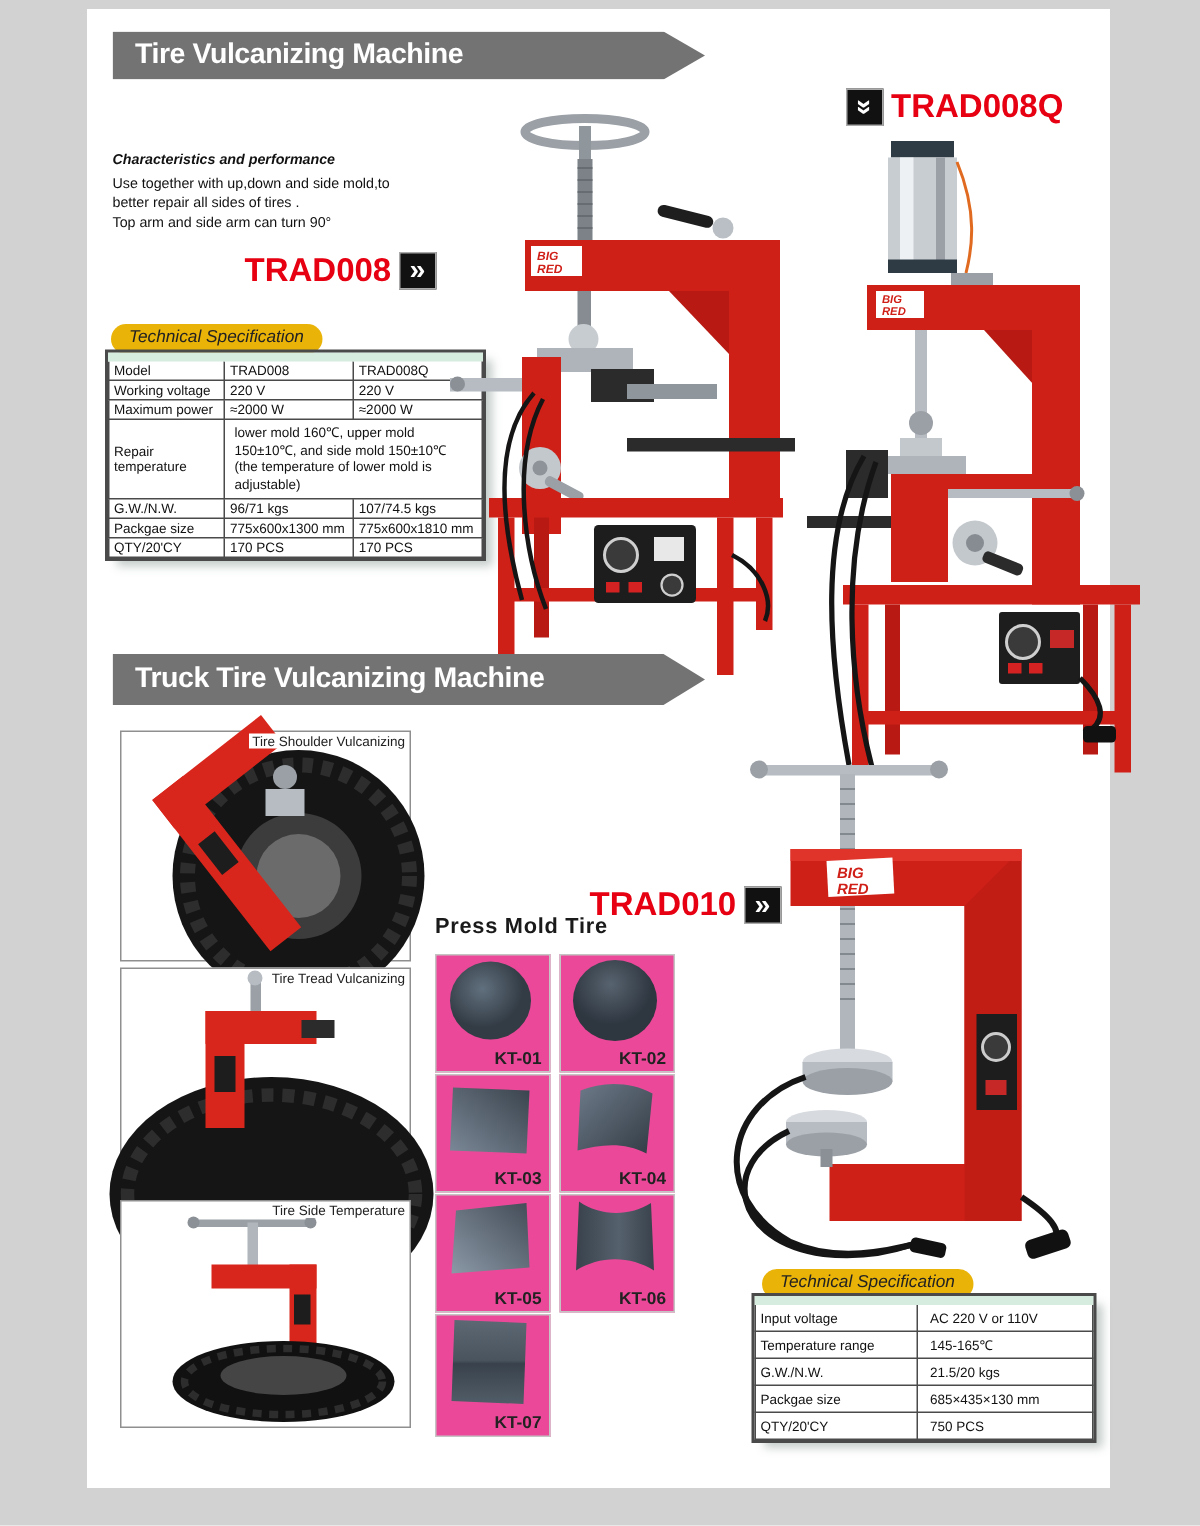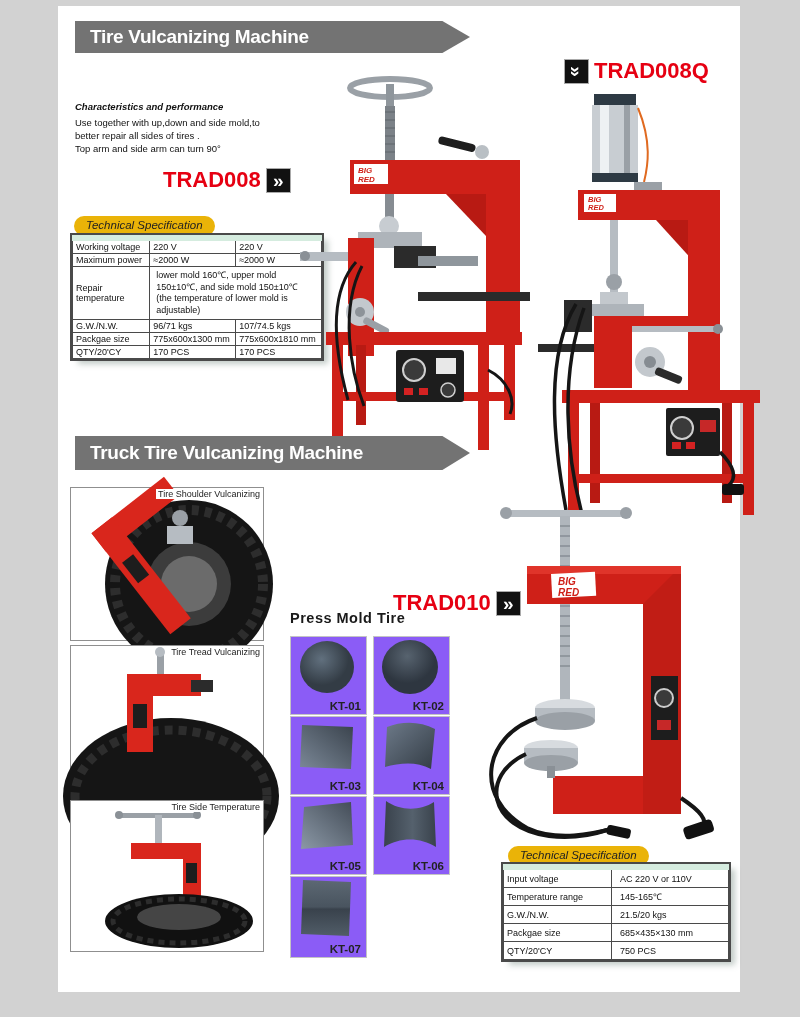--- a/index.html
+++ b/index.html
@@ -52,30 +52,30 @@
   table.spec1 td.c1{width:76px;}
   table.spec1 td.c2{width:84px;}
   table.spec1 td.c3{width:84px;}
   table.spec1 td.span2{padding:3px 6px;line-height:11.5px;}
   table.spec2{left:503px;top:864px;width:226px;}
   table.spec2 td{height:15px;}
   table.spec2 td.c1{width:108px;}
   table.spec2 td.c2{width:112px;padding-left:8px;}
 
   
-  .photo{position:absolute;left:70px;width:192px;background:#fff;border:1px solid #8f8f8f;}
+  .photo{position:absolute;left:80px;width:192px;background:#fff;border:1px solid #8f8f8f;}
   .photo .cap{
     position:absolute;top:1px;right:1px;background:#fff;color:#222;
     font-size:9px;padding:0 2px;z-index:2;
   }
   .photo svg{display:block;}
 
   
   .press-head{position:absolute;left:290px;top:610px;font-weight:bold;font-size:14.5px;color:#1a1a1a;letter-spacing:0.5px;}
-  .mold{position:absolute;width:75px;background:#8b5cf6;border:1px solid #c4c4c4;}
+  .mold{position:absolute;width:75px;background:#ec4899;border:1px solid #c4c4c4;}
   .mold .lbl{position:absolute;right:5px;bottom:2px;font-weight:bold;font-size:11.5px;color:#222;}
   .mold svg{display:block;}
 
   svg{overflow:visible;}
   svg text.logo{font-family:"Liberation Sans",sans-serif;font-weight:bold;font-style:italic;fill:#cf1f17;}
 </style>
 </head>
 <body>
 
 <div class="sheet"></div>
@@ -101,20 +101,25 @@
 <div class="prod-label" style="left:163px;top:167px;">
   <div class="txt">TRAD008</div>
   <div class="chev-box">
       <span>»</span>
     </div>
 </div>
 
 <div class="pill" style="left:74px;top:216px;">Technical Specification</div>
 <table class="spec spec1">
   <tbody>
+      <tr>
+        <td class="c1">Model</td>
+        <td class="c2">TRAD008</td>
+        <td class="c3">TRAD008Q</td>
+      </tr>
   <tr>
         <td class="c1">Working voltage</td>
         <td class="c2">220 V</td>
         <td class="c3">220 V</td>
       </tr>
   <tr>
         <td class="c1">Maximum power</td>
         <td class="c2">≈2000 W</td>
         <td class="c3">≈2000 W</td>
       </tr>

